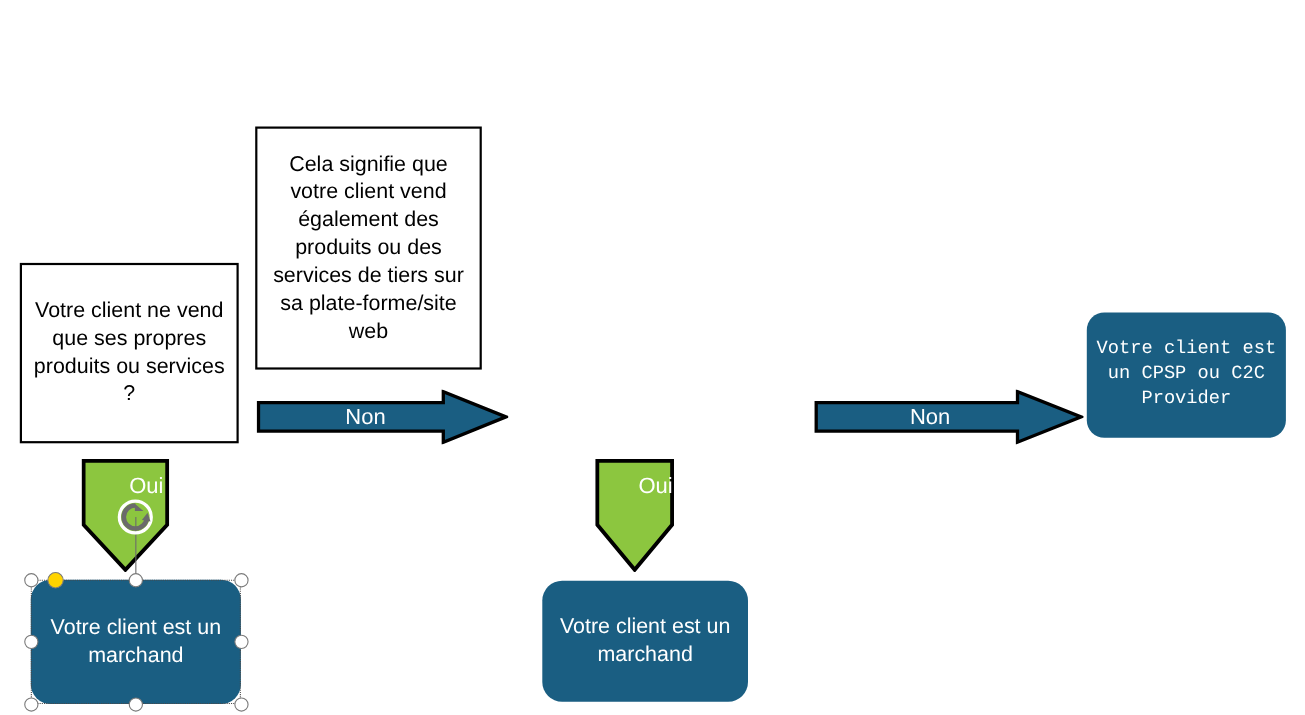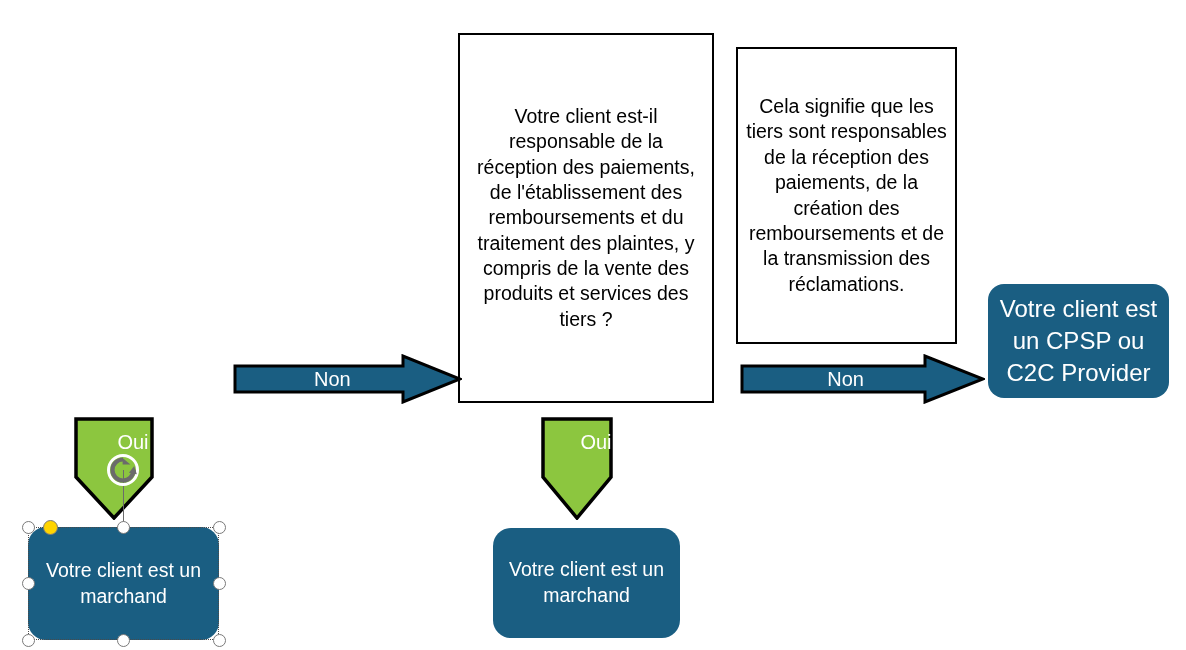--- a/index.html
+++ b/index.html
@@ -147,29 +147,29 @@
     margin-top: -17px;
     z-index: 23;
   }
   .rotate-icon svg { display: block; }
 </style>
 </head>
 <body>
 
 <div id="canvas">
 
-
-
-  <div class="note-box" style="left:458px; top:33px; width:256px; height:370px; font-size:19.5px;">
-    <span class="txt">Votre client est-il responsable de la réception des paiements, de l'établissement des remboursements et du traitement des plaintes, y compris de la vente des produits et services des tiers ?</span>
-  </div>
-
-  <div class="note-box" style="left:736px; top:47px; width:221px; height:297px; font-size:19.5px;">
-    <span class="txt">Cela signifie que les tiers sont responsables de la réception des paiements, de la création des remboursements et de la transmission des réclamations.</span>
-  </div>
+  <div class="note-box" style="left:18px; top:239px; width:199px; height:164px; font-size:19.5px;">
+    <span class="txt">Votre client ne vend que ses propres produits ou services ?</span>
+  </div>
+
+  <div class="note-box" style="left:232px; top:115px; width:206px; height:221px; font-size:19.5px;">
+    <span class="txt">Cela signifie que votre client vend également des produits ou des services de tiers sur sa plate-forme/site web</span>
+  </div>
+
+
 
   <div class="arrow-right" style="left:233px; top:354px; width:229px; height:50px;">
     <svg width="229" height="50" viewBox="0 0 229 50">
       <polygon points="2,12 170,12 170,2 227,25 170,48 170,38 2,38" fill="#1A5E82" stroke="#000000" stroke-width="3" stroke-linejoin="miter"></polygon>
     </svg>
     <span class="arrow-label" style="font-size:20px;">Non</span>
   </div>
 
   <div class="arrow-right" style="left:740px; top:354px; width:245px; height:50px;">
     <svg width="245" height="50" viewBox="0 0 245 50">
@@ -217,17 +217,17 @@
   <div class="sel-handle" style="left:123.5px; top:640px;"></div>
   <div class="sel-handle" style="left:219px;  top:640px;"></div>
   <div class="sel-handle" style="left:28px;   top:527px;"></div>
 
   <div class="adjust-handle" style="left:50px; top:527px;"></div>
 
   <div class="round-box" style="left:493px; top:528px; width:187px; height:110px; font-size:19.5px;">
     <span class="txt">Votre client est un marchand</span>
   </div>
 
-  <div class="round-box" style="left:988px; top:284px; width:181px; height:114px; font-size:24px; border-radius:16px;">
+  <div class="round-box" style="left:988px; top:284px; width:181px; height:114px; font-size:17px; border-radius:16px;font-family:Liberation Mono, monospace;">
     <span class="txt">Votre client est un CPSP ou C2C Provider</span>
   </div>
 
 </div>
 
 </body></html>

